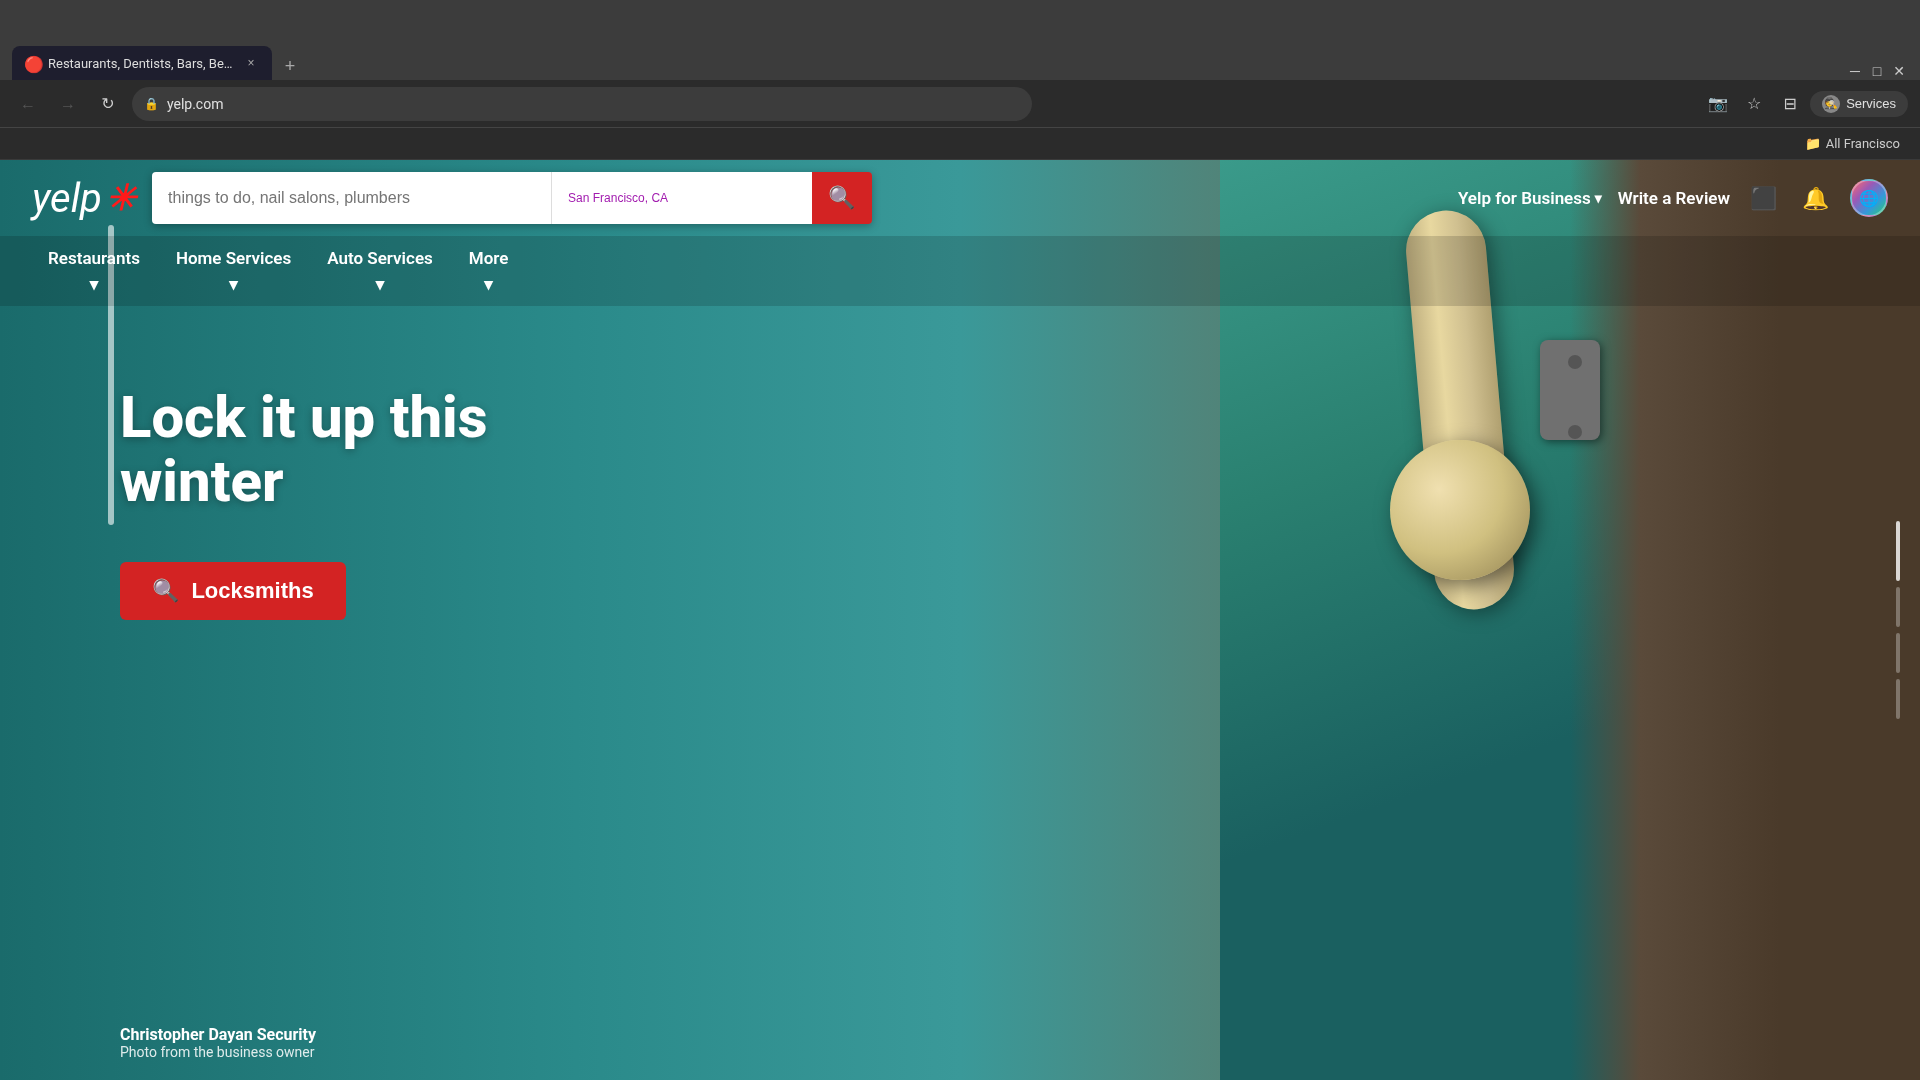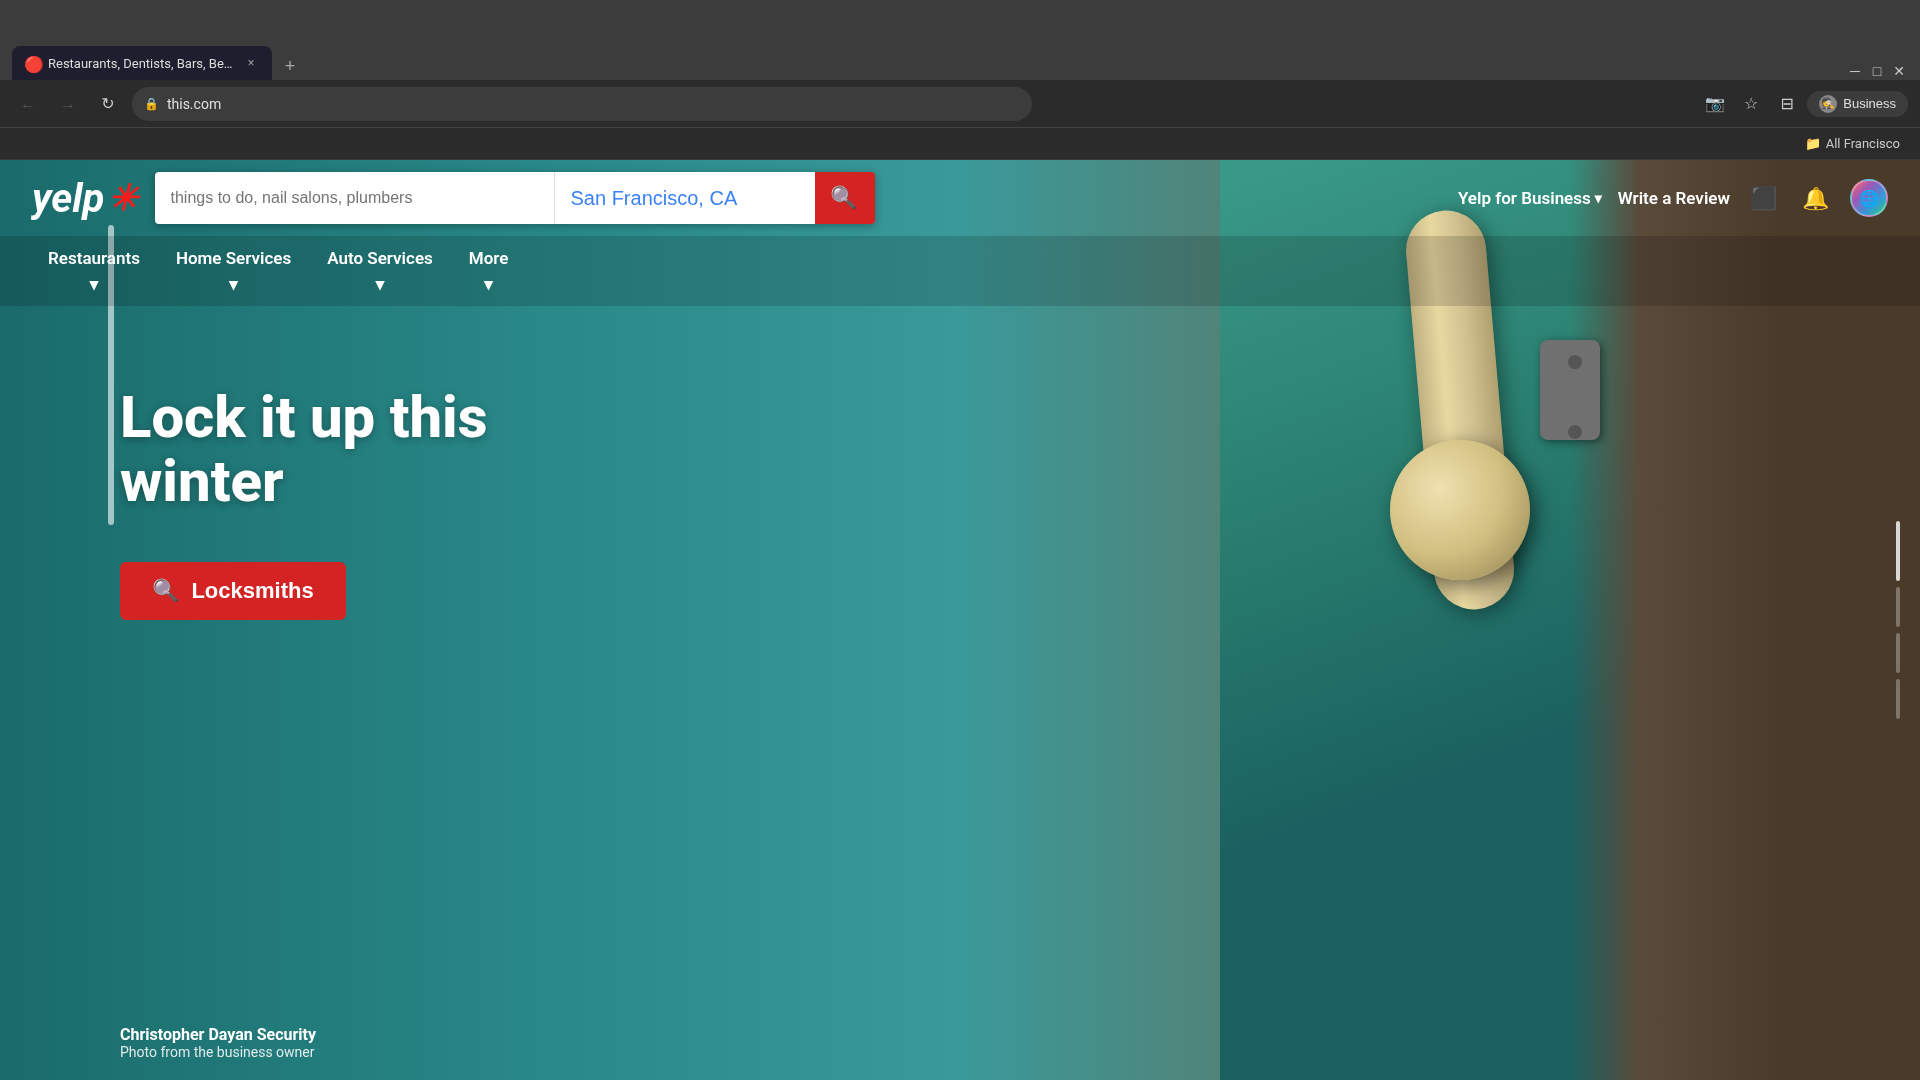--- a/index.html
+++ b/index.html
@@ -275,22 +275,22 @@
       color: #14532d;
       outline: none;
       border-right: 1px solid #ddd;
     }
 
     .search-location {
       width: 260px;
       background: #fff;
       border: none;
       padding: 0 16px;
-      font-size: 20px;
-      color: #3b82f6;
+      font-size: 12px;
+      color: #a21caf;
       outline: none;
     }
 
     .search-btn {
       width: 60px;
       background: #d32323;
       border: none;
       color: #fff;
       font-size: 22px;
       cursor: pointer;
@@ -491,30 +491,30 @@
     </div>
   </div>
 
   <div class="nav-bar">
     <button class="nav-btn disabled">←</button>
     <button class="nav-btn disabled">→</button>
     <button class="nav-btn">↻</button>
 
     <div class="address-bar">
       <span class="lock-icon-nav">🔒</span>
-      <span class="address-text">this.com</span>
+      <span class="address-text">yelp.com</span>
     </div>
 
     <div class="nav-right">
       <button class="nav-icon-btn">📷</button>
       <button class="nav-icon-btn">☆</button>
       <button class="nav-icon-btn">⊟</button>
       <button class="incognito-btn">
         <span class="incognito-icon">🕵</span>
-        <span>Business</span>
+        <span>Services</span>
       </button>
     </div>
   </div>
 
   <div class="bookmarks-bar">
     <div style="margin-left: auto;">
       <span class="bookmark-item">
         <span>📁</span>
         <span>All Francisco</span>
       </span>
@@ -540,21 +540,21 @@
 
       <div style="position:absolute; right:338px; top:195px; width:14px; height:14px; background: #555; border-radius:50%;"></div>
       <div style="position:absolute; right:338px; top:265px; width:14px; height:14px; background: #555; border-radius:50%;"></div>
     </div>
   </div>
 
   <div class="yelp-header">
     <div class="yelp-nav">
 
       <a class="yelp-logo">
-        <span style="color:#fff; font-size:40px; font-weight:700; font-style:italic;">yelp</span>
+        <span style="color:#fff; font-size:40px; font-weight:400; font-style:italic;">yelp</span>
         <span class="yelp-logo-burst">✳</span>
       </a>
 
       <div class="search-bar">
         <input class="search-find" type="text" placeholder="things to do, nail salons, plumbers" style="">
         <input class="search-location" type="text" value="San Francisco, CA" style="">
         <button class="search-btn">
           <span>🔍</span>
         </button>
       </div>

